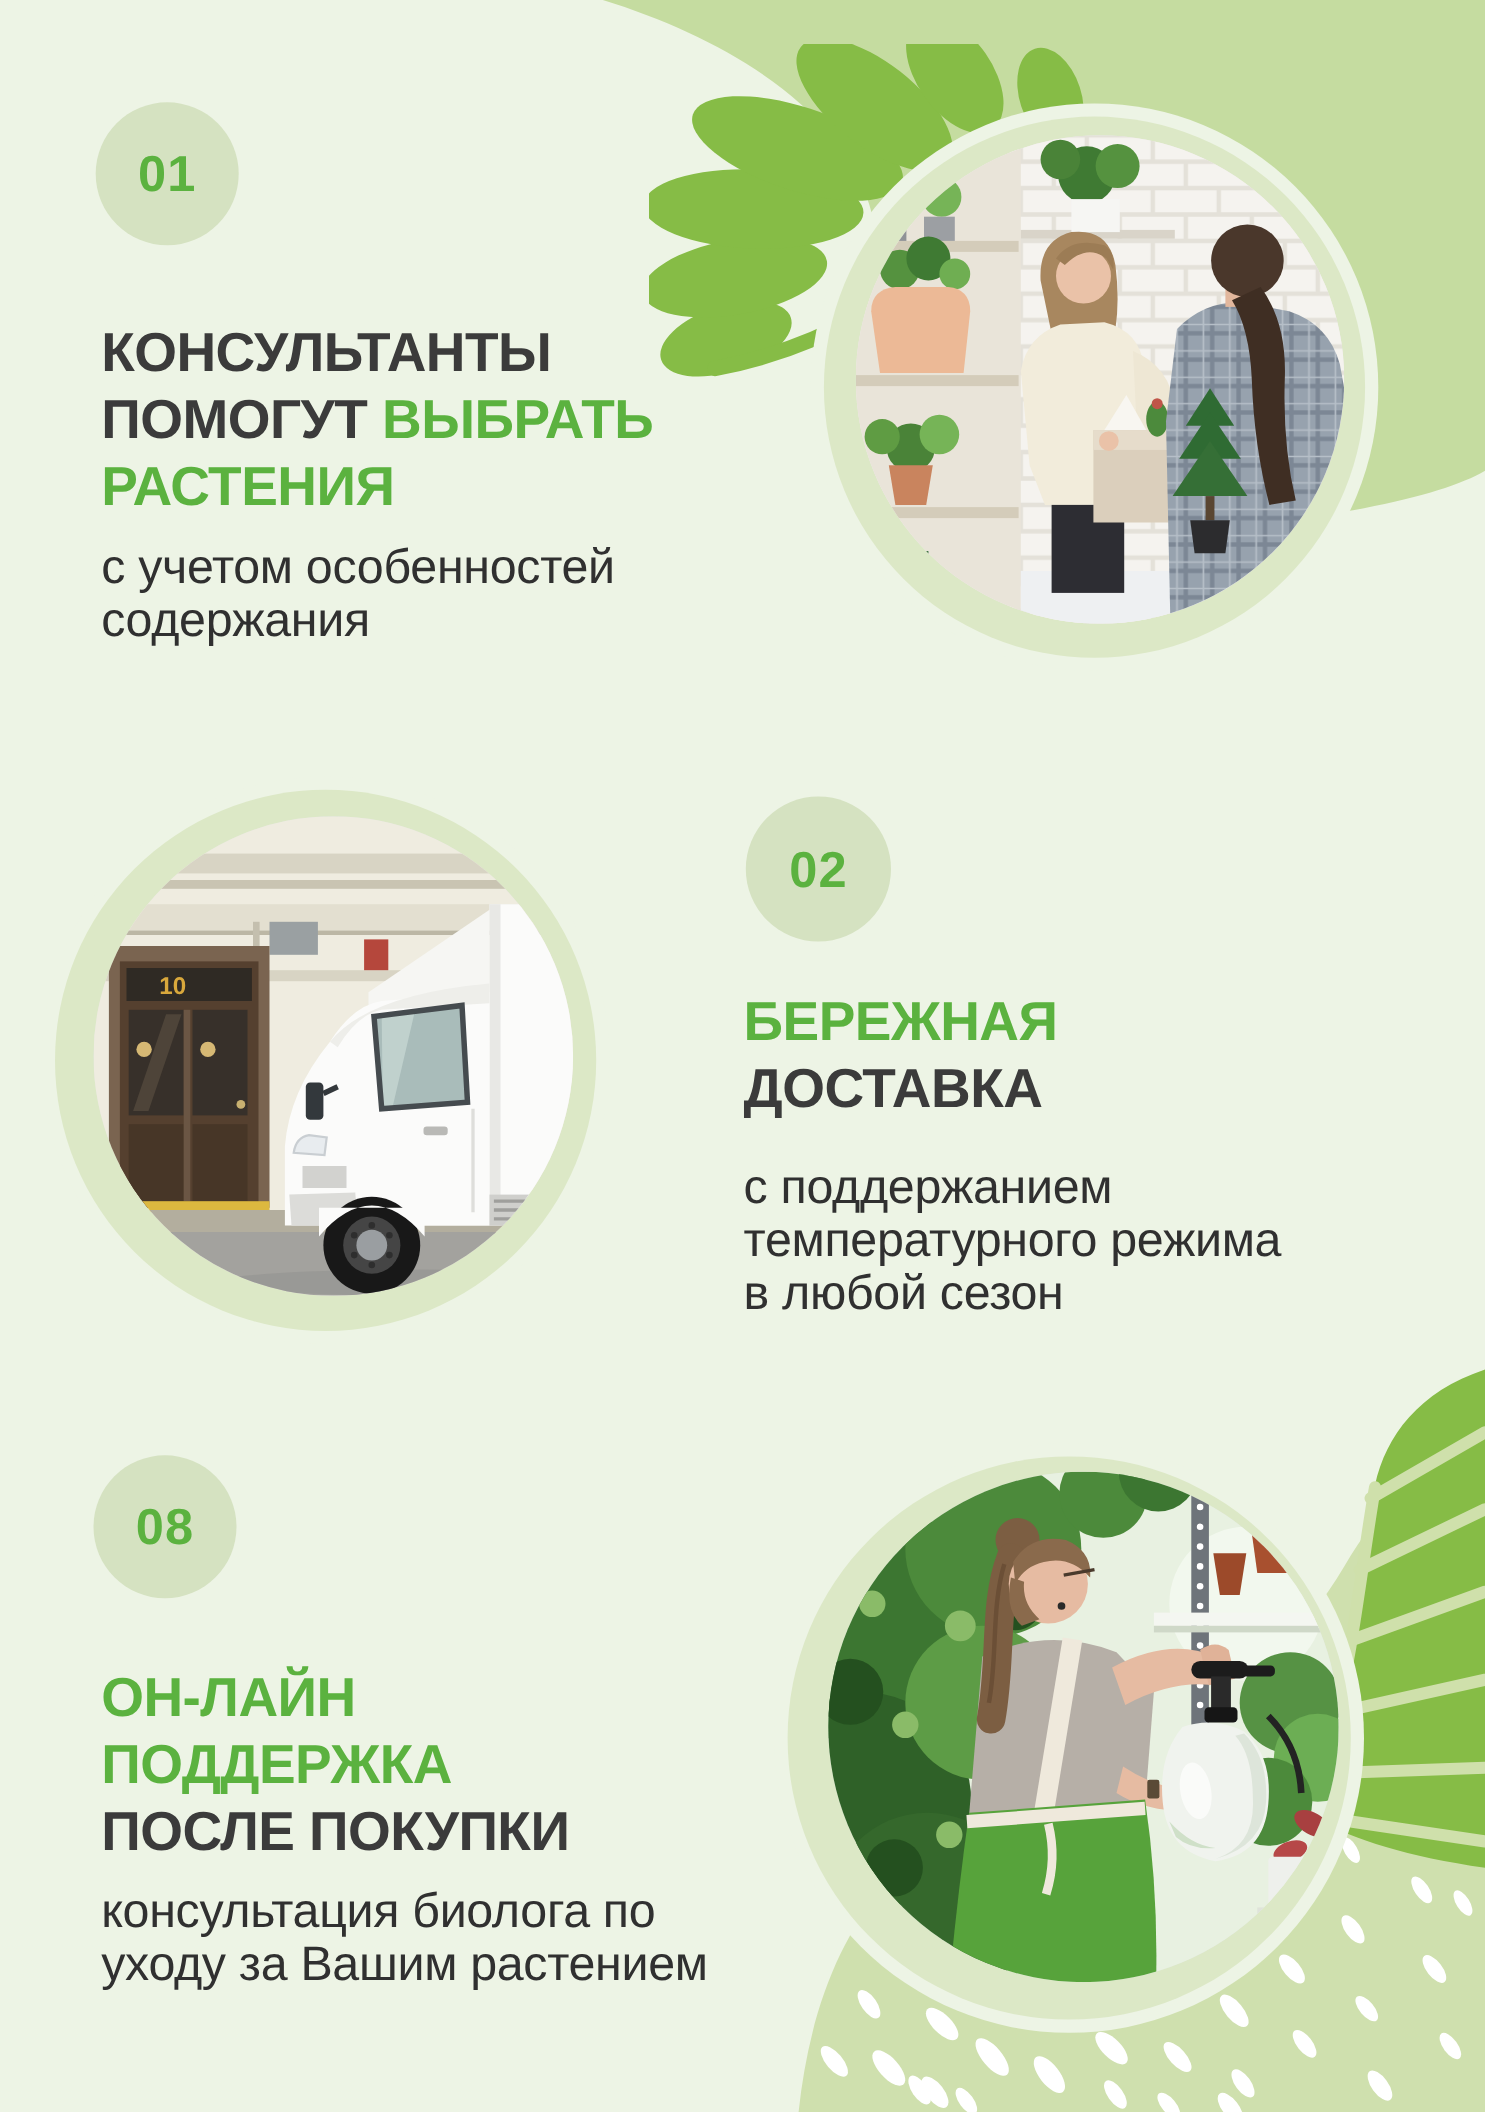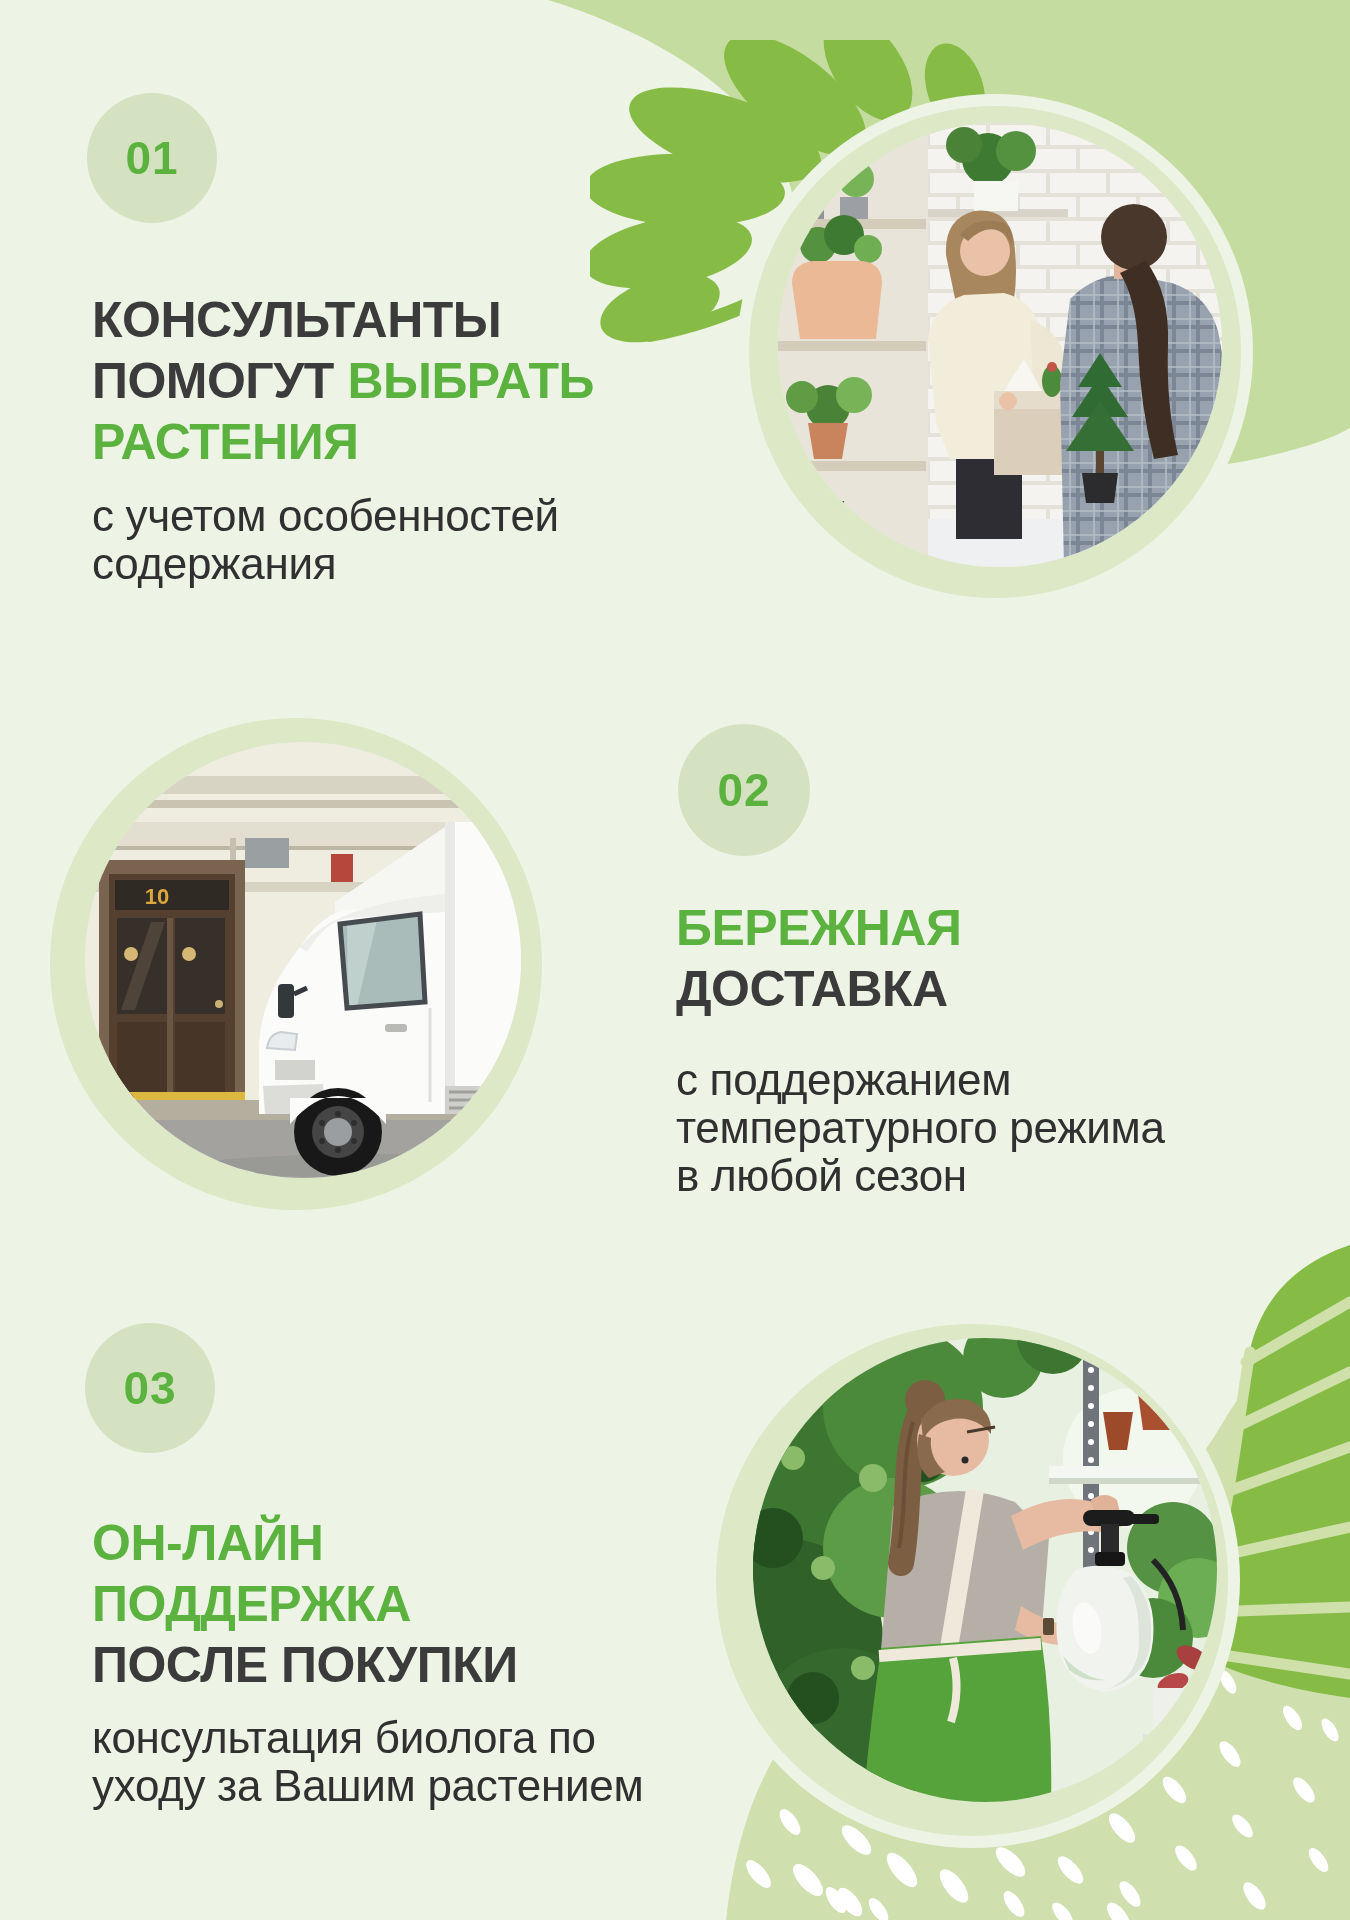--- a/index.html
+++ b/index.html
@@ -276,21 +276,21 @@
     </div>
   </div>
 
   <div class="abs tblock b" style="left:676px;top:1056px">
     <div>с поддержанием</div>
     <div>температурного режима</div>
     <div>в любой сезон</div>
   </div>
 
   <div class="abs badge" style="left:85px;top:1323px;width:130px;height:130px">
-    <span>03</span>
+    <span>08</span>
   </div>
 
   <div class="abs tblock b" style="left:92px;top:1714px">
     <div>консультация биолога по</div>
     <div>уходу за Вашим растением</div>
   </div>
 
   <div class="abs tblock h" style="left:92px;top:1513px">
     <div class="hline green">
       <span>ОН-ЛАЙН</span>

